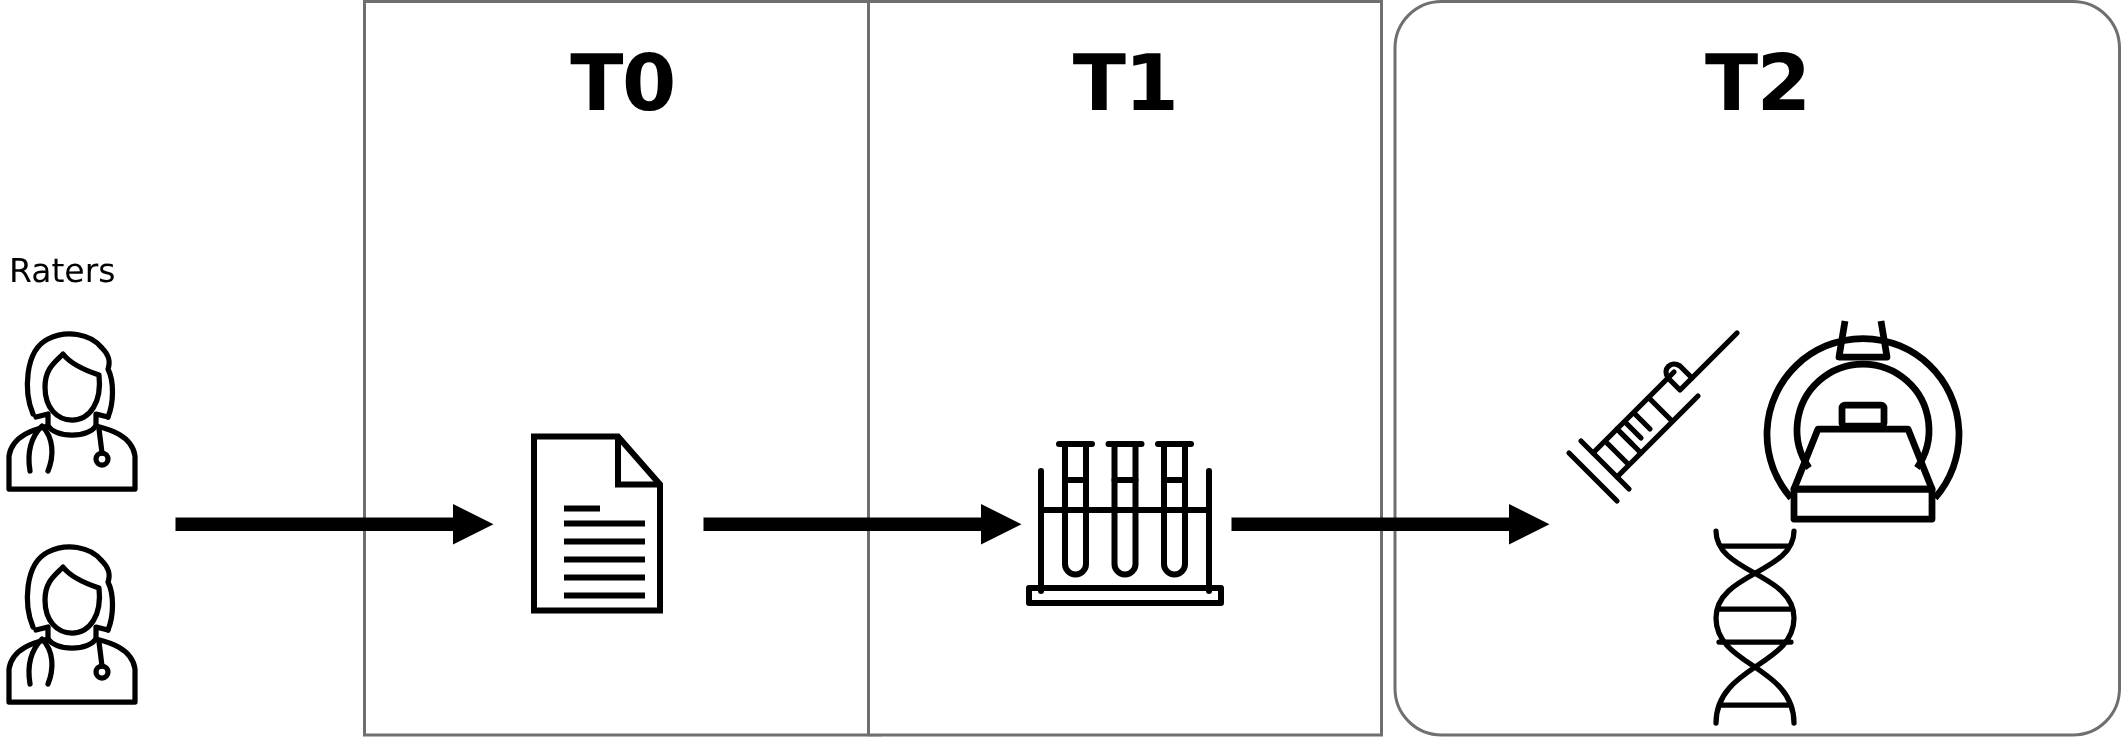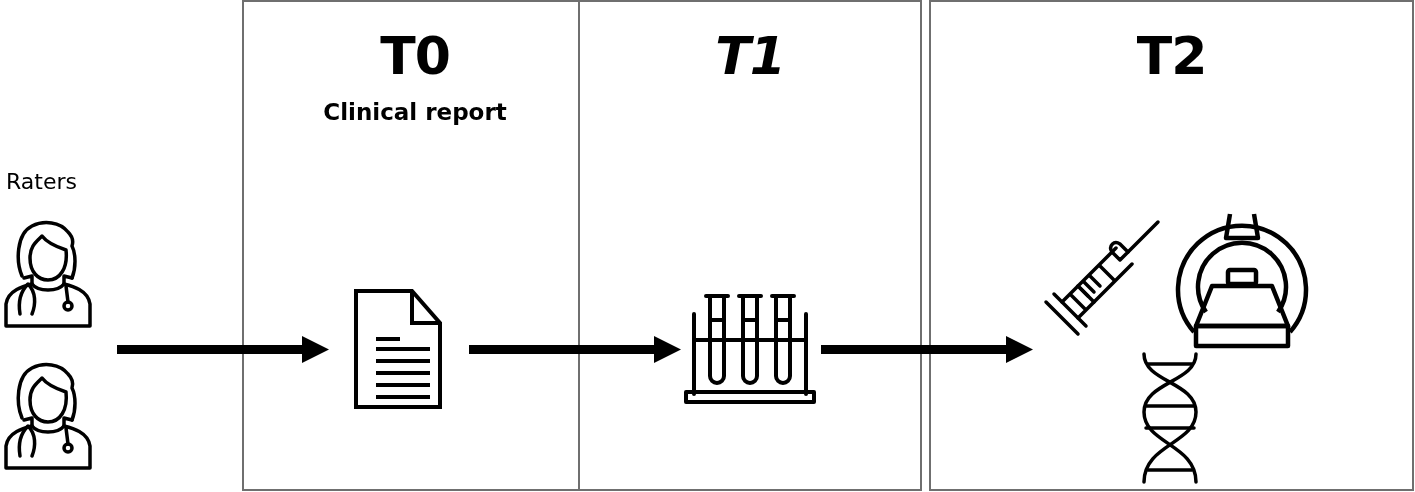--- a/index.html
+++ b/index.html
@@ -1,20 +1,20 @@
 <!DOCTYPE html>
 <html><head>
 <meta charset="utf-8">
 <style>
   html,body{margin:0;padding:0;background:#fff;}
   body{width:1415px;height:492px;position:relative;overflow:hidden;font-family:"DejaVu Sans","Liberation Sans",sans-serif;color:#000;}
   .stage{position:absolute;border:2px solid #6f6f6f;box-sizing:border-box;background:#fff;}
   #box-t0{left:226px;top:0;width:346px;height:491px;margin-left:16px;}
-  #box-t1{left:578px;top:0;width:344px;height:491px;font-style:italic;}
-  #box-t2{left:929px;top:0;width:485px;height:491px;}
+  #box-t1{left:578px;top:0;width:344px;height:491px;}
+  #box-t2{left:929px;top:0;width:485px;height:491px;border-radius:32px;}
   .stage-title{position:absolute;left:0;right:0;top:24px;text-align:center;font-weight:bold;font-size:52px;line-height:60px;letter-spacing:-1px;}
   .stage-sub{position:absolute;left:0;right:0;top:95px;text-align:center;font-weight:bold;font-size:23px;line-height:30px;}
   .raters-label{position:absolute;left:6px;top:168px;font-size:22px;line-height:28px;text-align:right;}
   svg.icon{position:absolute;overflow:visible;}
   svg.arrows{position:absolute;left:0;top:0;width:1415px;height:492px;pointer-events:none;}
 </style>
 </head>
 <body>
 
 <div class="raters-label">Raters</div>
@@ -35,21 +35,20 @@
   <path d="M22 60 L30 58 L30 66 M62 66 L62 58 L70 60"></path>
   <path d="M30 66 C22 68 6 72 4 86 L4 108 L88 108 L88 86 C86 72 70 68 62 66"></path>
   <path d="M30 66 C36 74 56 74 62 66"></path>
   <path d="M26 66 C18 74 16 84 18 96 M26 66 C34 74 34 86 30 96"></path>
   <circle cx="66" cy="88" r="4"></circle>
   <path d="M64 68 L66 84"></path>
 </svg>
 
 <div class="stage" id="box-t0">
   <div class="stage-title">T0</div>
-  <div class="stage-sub">Clinical report</div>
 </div>
 <div class="stage" id="box-t1">
   <div class="stage-title">T1</div>
 </div>
 <div class="stage" id="box-t2">
   <div class="stage-title">T2</div>
 </div>
 
 <svg class="icon" style="left:354px;top:289px;width:88px;height:120px" viewBox="0 0 88 120" fill="none" stroke="#000" stroke-width="4" stroke-linejoin="miter">
   <path d="M2 2 L58 2 L86 34 L86 118 L2 118 Z"></path>

